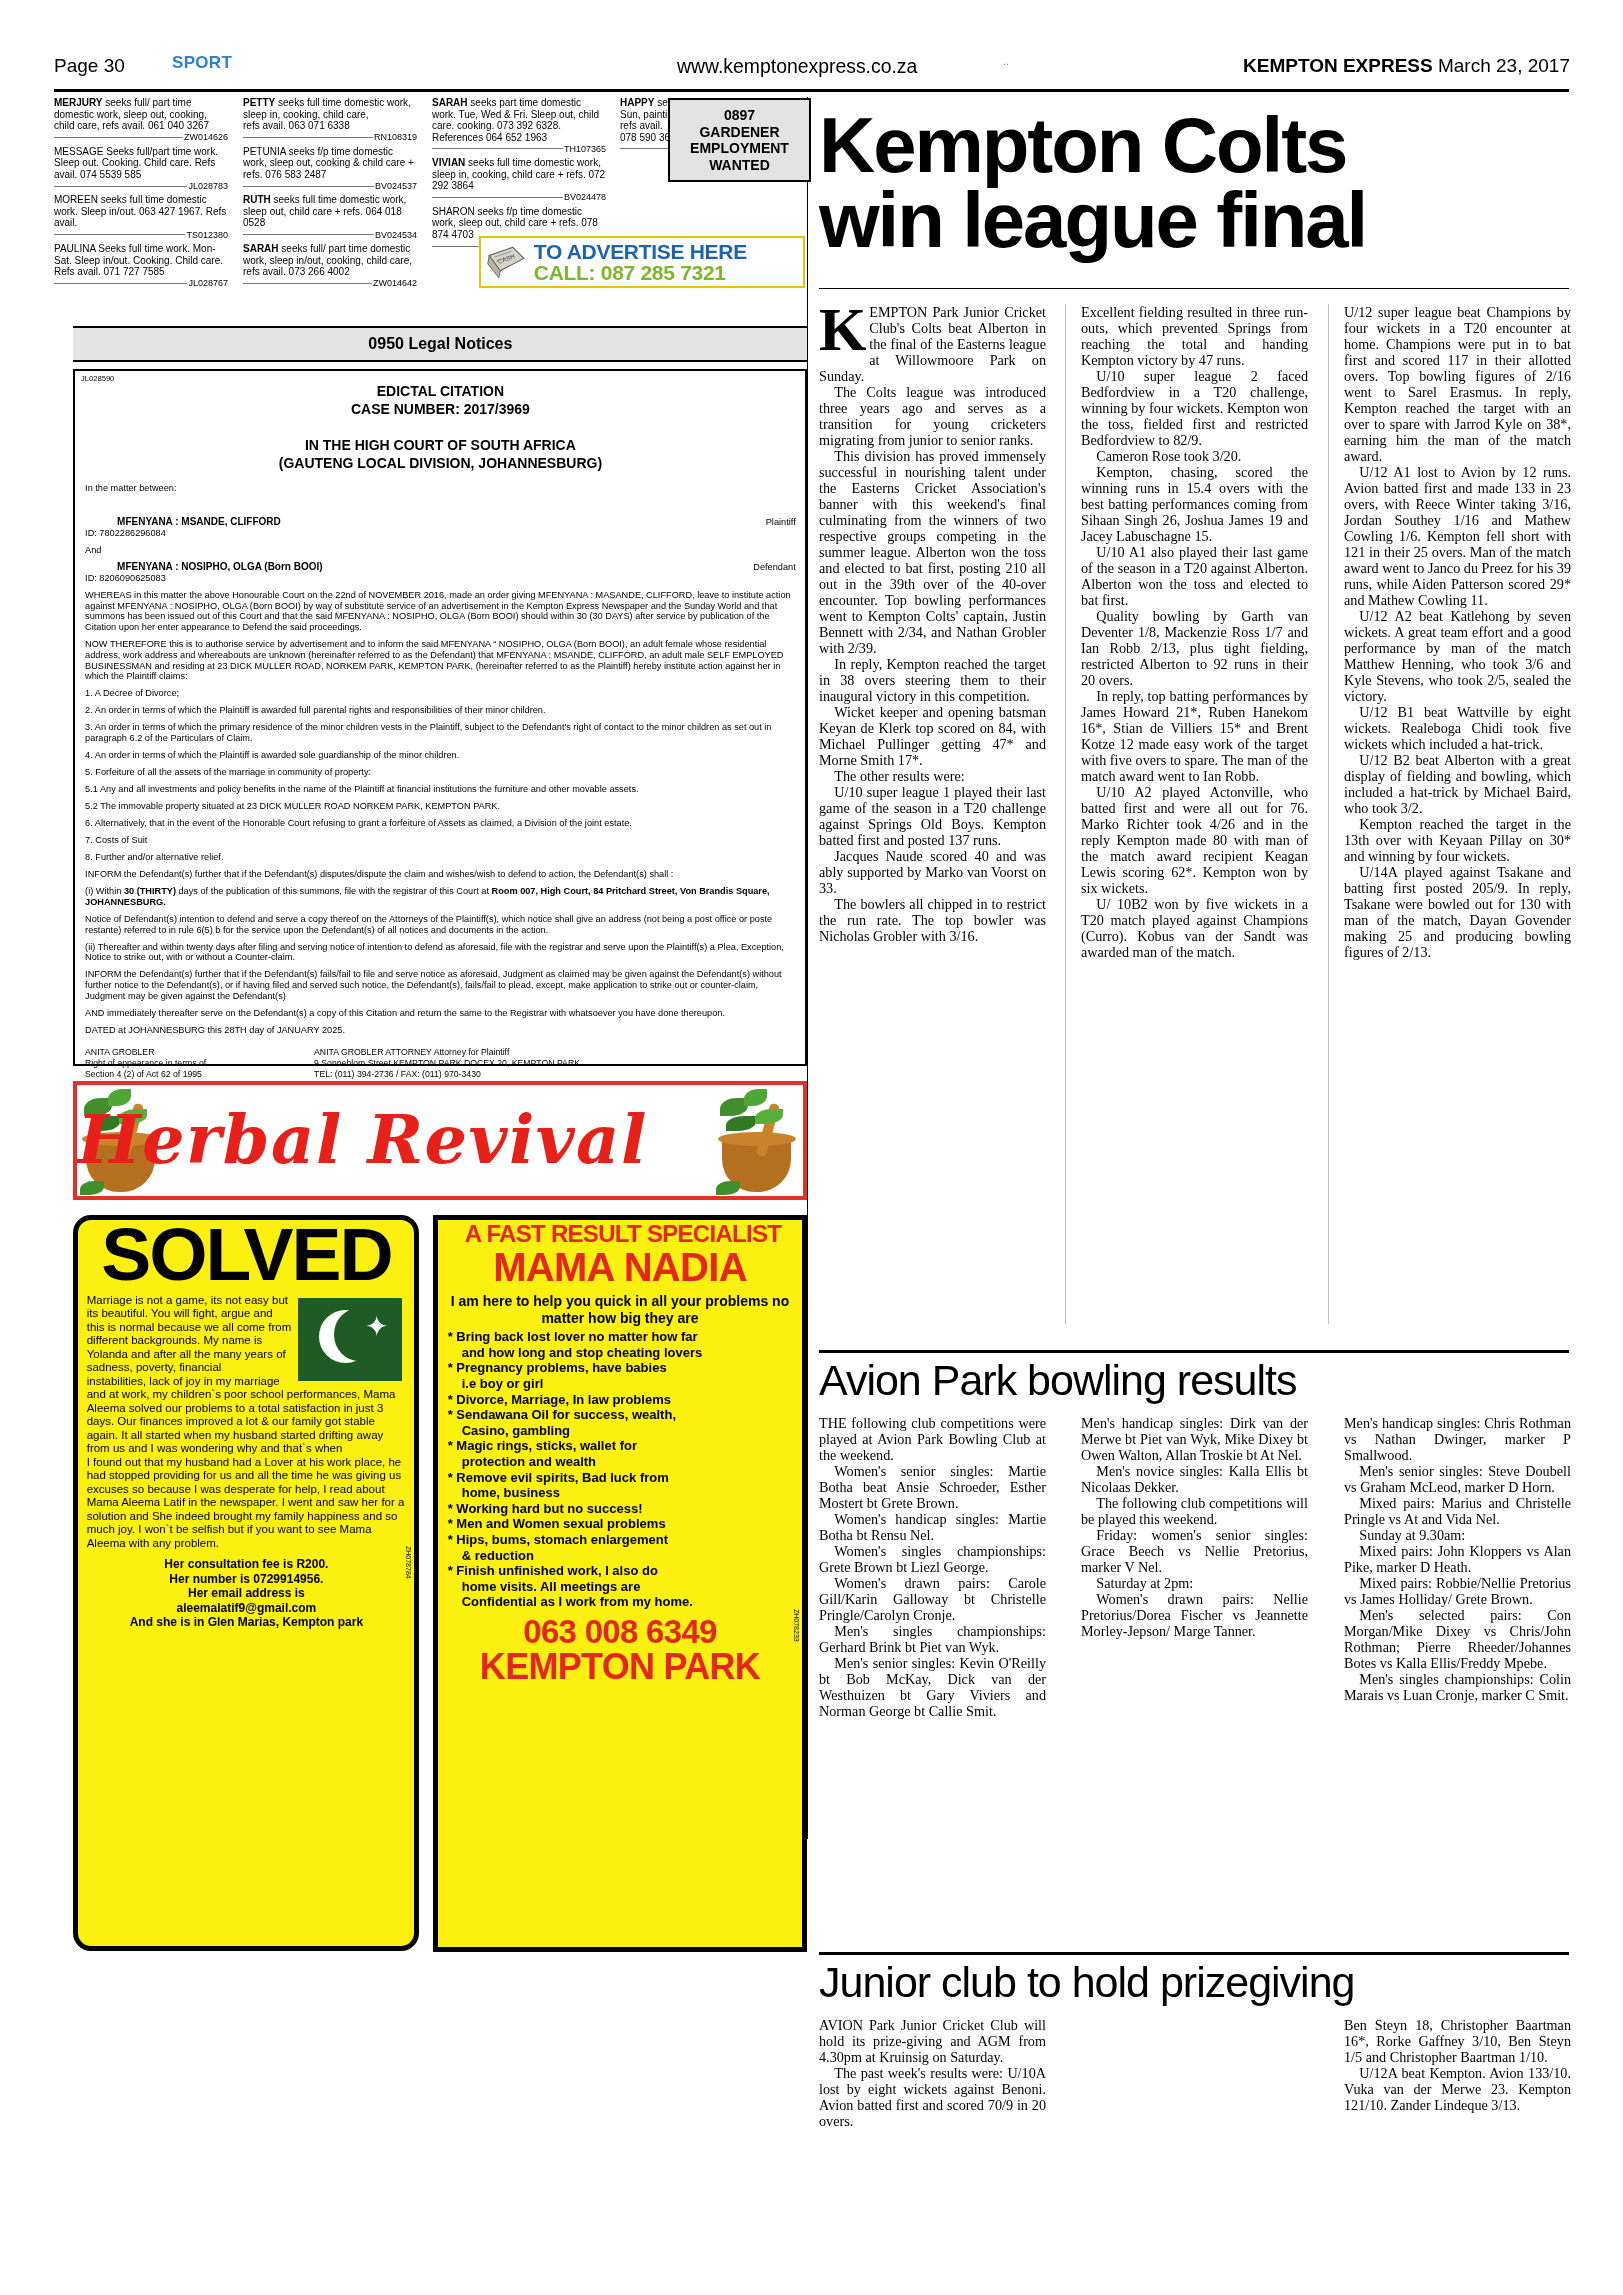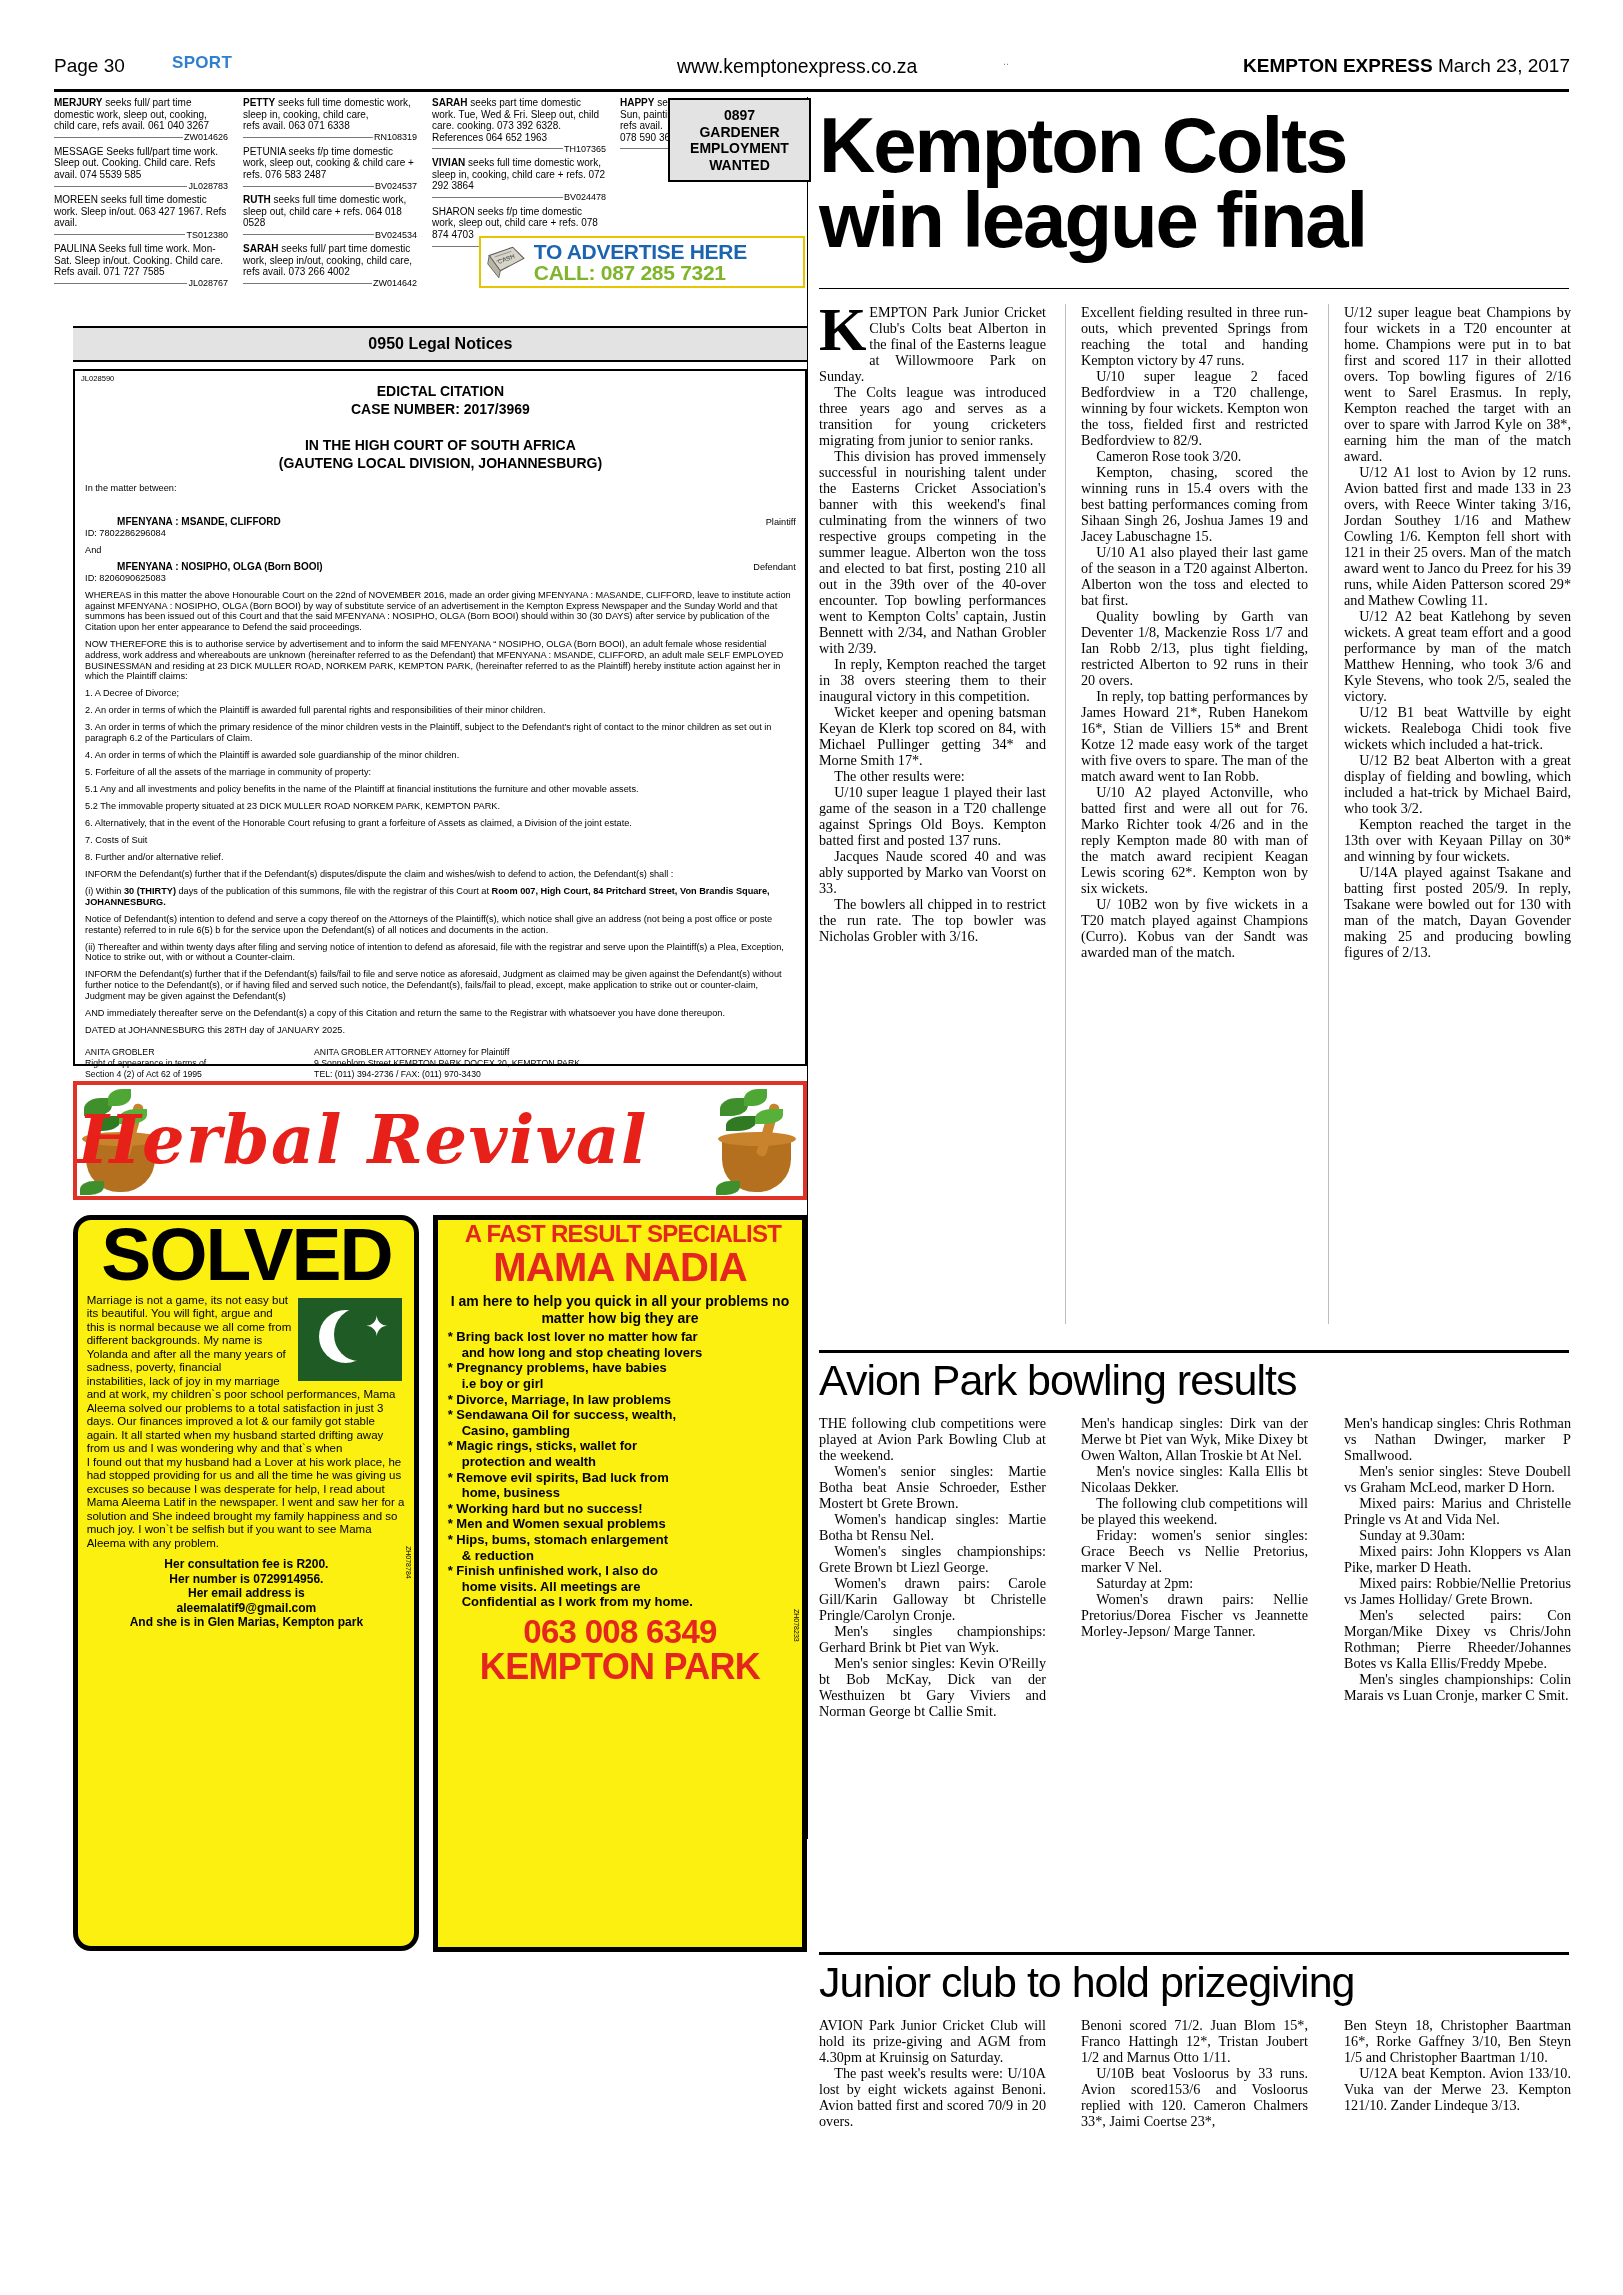--- a/index.html
+++ b/index.html
@@ -404,21 +404,21 @@
   <div class="story-rule"></div>
 
   <div class="story-cols">
     <div class="colrule r1" style="left:246px;"></div>
     <div class="colrule r2" style="left:509px;"></div>
     <div class="scol a" id="story-c1">
         <p class="first"><span class="dropcap">K</span>EMPTON Park Junior Cricket Club's Colts beat Alberton in the final of the Easterns league at Willowmoore Park on Sunday.</p>
         <p>The Colts league was introduced three years ago and serves as a transition for young cricketers migrating from junior to senior ranks.</p>
         <p>This division has proved immensely successful in nourishing talent under the Easterns Cricket Association's banner with this weekend's final culminating from the winners of two respective groups competing in the summer league.  Alberton won the toss and elected to bat first, posting 210 all out in the 39th over of the 40-over encounter. Top bowling performances went to Kempton Colts' captain, Justin Bennett with 2/34, and Nathan Grobler with 2/39.</p>
         <p>In reply, Kempton reached the target in 38 overs steering them to their inaugural victory in this competition.</p>
-        <p>Wicket keeper and opening batsman Keyan de Klerk top scored on 84, with Michael Pullinger getting 34* and Morne Smith 17*.</p>
+        <p>Wicket keeper and opening batsman Keyan de Klerk top scored on 84, with Michael Pullinger getting 47* and Morne Smith 17*.</p>
         <p>The other results were:</p>
         <p>U/10 super league 1 played their last game of the season in a T20 challenge against Springs Old Boys. Kempton batted first and posted 137 runs.</p>
         <p>Jacques Naude scored 40 and was ably supported by Marko van Voorst on 33.</p>
         <p>The bowlers all chipped in to restrict the run rate. The top bowler was Nicholas Grobler with 3/16.</p>
       </div>
     <div class="scol b" id="story-c2">
         <p class="first">Excellent fielding resulted in three run-outs, which prevented Springs from reaching the total and handing Kempton victory by 47 runs.</p>
         <p>U/10 super league 2 faced Bedfordview in a T20 challenge, winning by four wickets. Kempton won the toss, fielded first and restricted Bedfordview to 82/9.</p>
         <p>Cameron Rose took 3/20.</p>
         <p>Kempton, chasing, scored the winning runs in 15.4 overs with the best batting performances coming from Sihaan Singh 26, Joshua James 19 and Jacey Labuschagne 15.</p>
@@ -474,24 +474,20 @@
   </div>
 
   <div class="sec" style="top:1952px;">
     <div class="rule"></div>
     <h2>Junior club to hold prizegiving</h2>
     <div class="sec-cols" style="height:278px;margin-top:12.5px;">
       <div class="bcol a" id="prize-c1">
           <p class="first">AVION Park Junior Cricket Club will hold its prize-giving and AGM from 4.30pm at Kruinsig on Saturday.</p>
           <p>The past week's results were: U/10A lost by eight wickets against Benoni. Avion batted first and scored 70/9 in 20 overs.</p>
         </div>
-      <div class="bcol b" id="prize-c2">
-          <p class="first">Benoni scored 71/2. Juan Blom 15*, Franco Hattingh 12*, Tristan Joubert 1/2 and Marnus Otto 1/11.</p>
-          <p>U/10B beat Vosloorus by 33 runs. Avion scored153/6 and Vosloorus replied with 120. Cameron Chalmers 33*, Jaimi Coertse 23*,</p>
-        </div>
       <div class="bcol c" id="prize-c3">
           <p class="first">Ben Steyn 18, Christopher Baartman 16*, Rorke Gaffney 3/10, Ben Steyn 1/5 and Christopher Baartman 1/10.</p>
           <p>U/12A beat Kempton. Avion 133/10. Vuka van der Merwe 23. Kempton 121/10. Zander Lindeque 3/13.</p>
         </div>
     </div>
   </div>
 
 </div>
 
 

